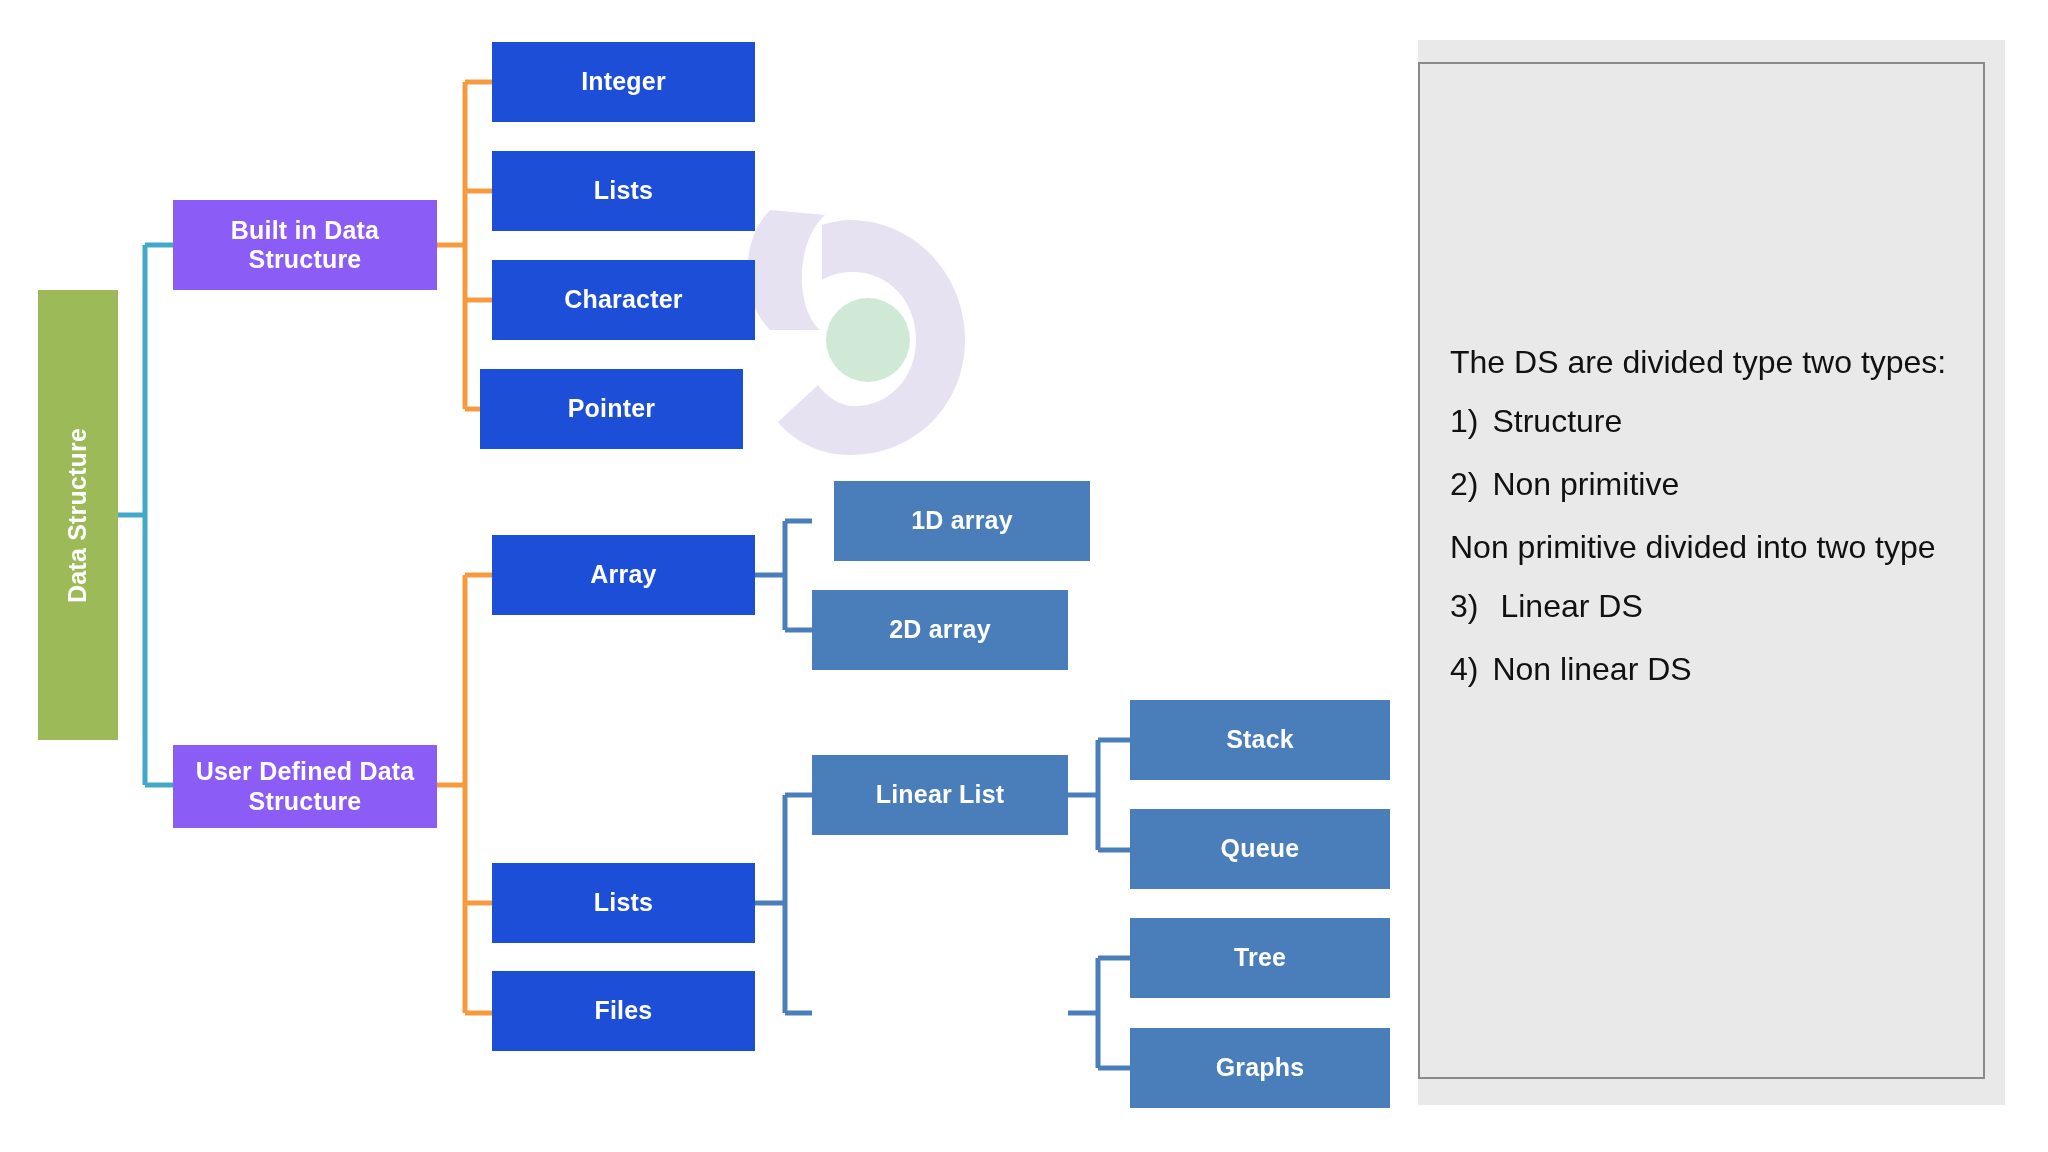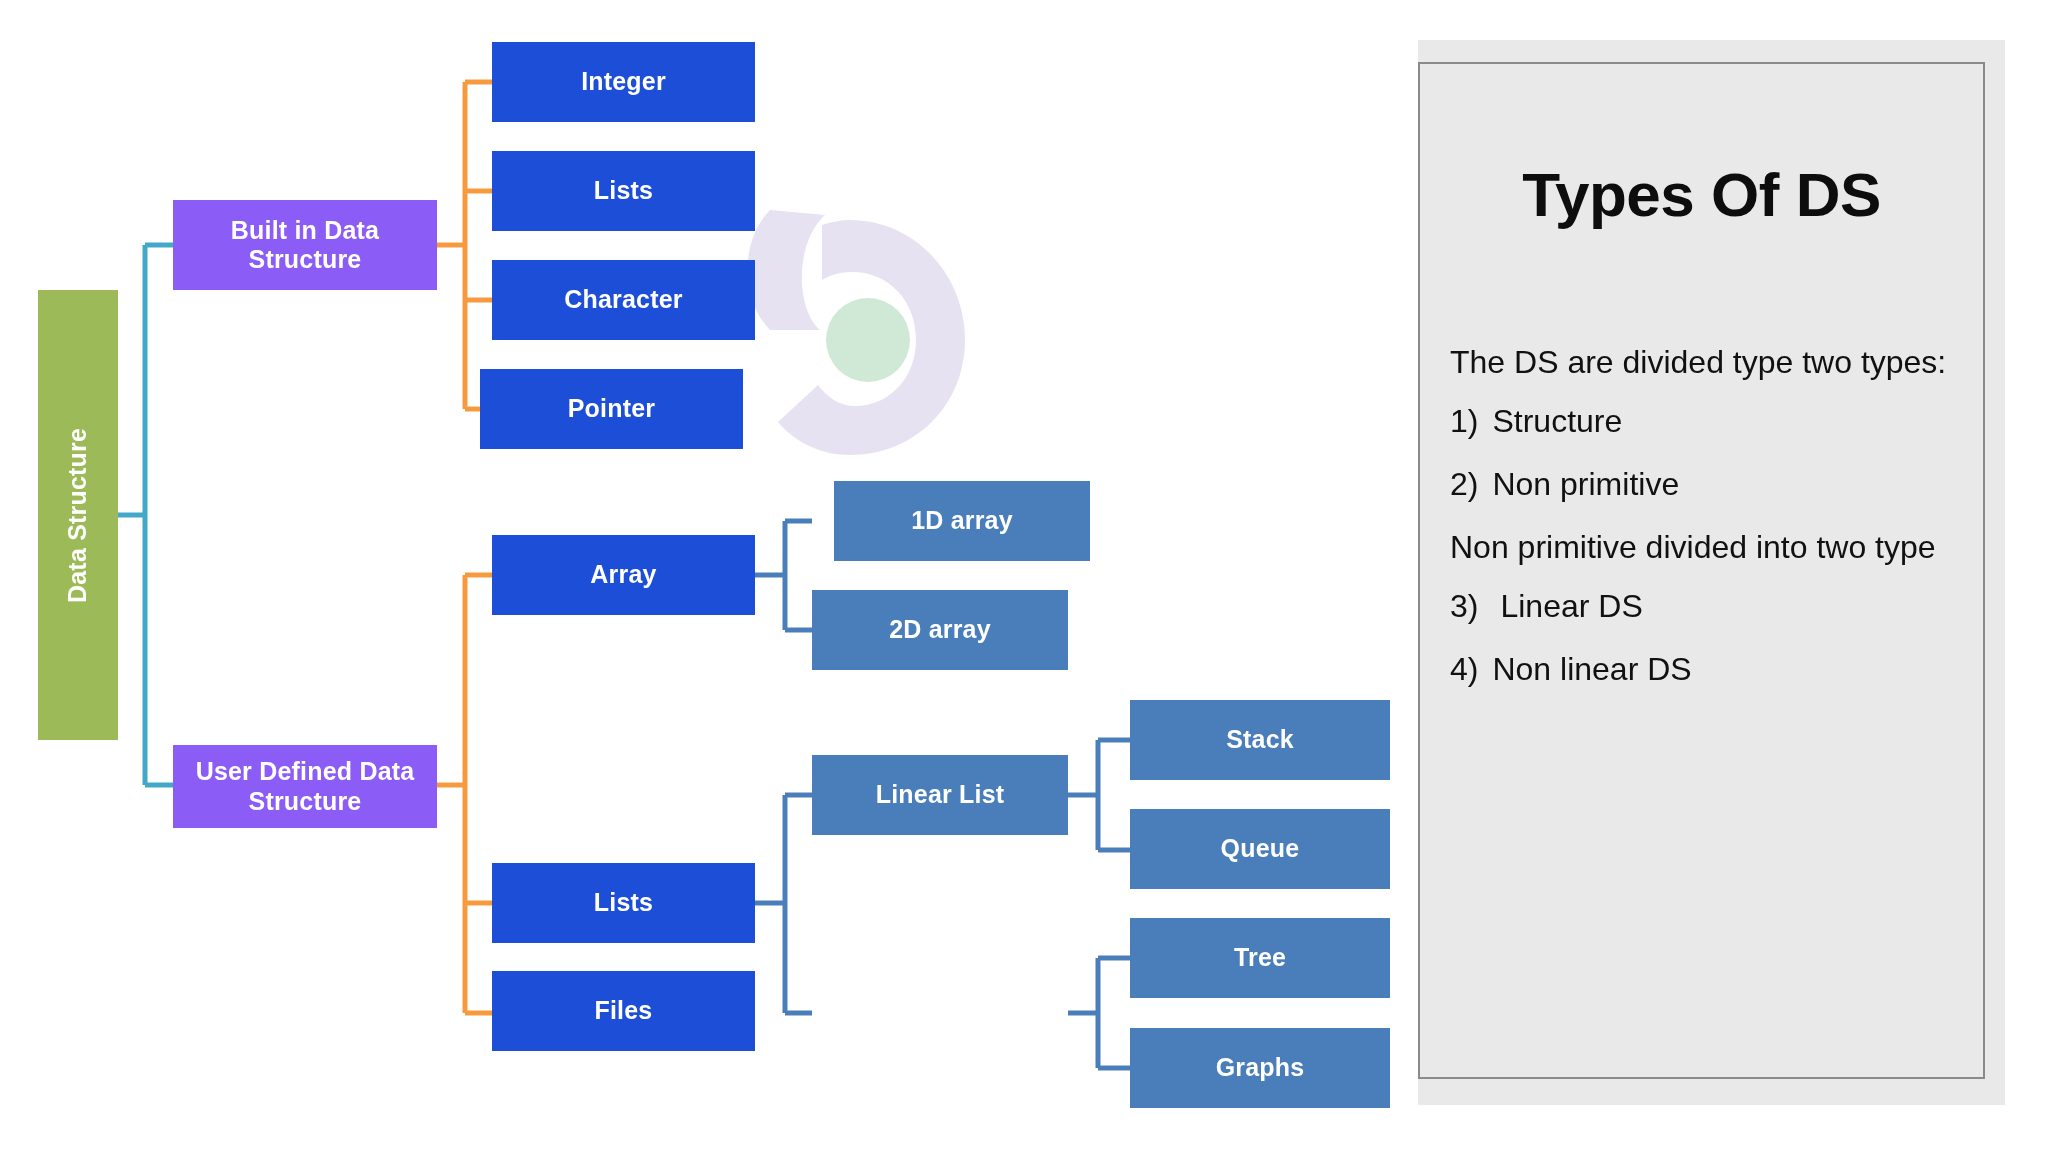--- a/index.html
+++ b/index.html
@@ -183,21 +183,20 @@
 
     <div class="node steel" style="left:1130px;top:918px;width:260px;height:80px;font-size:25px;">Tree</div>
 
     <div class="node steel" style="left:1130px;top:1028px;width:260px;height:80px;font-size:25px;">Graphs</div>
 
   </div>
 
   <div class="panel">
     <div class="panel-inner">
 
-      <div class="panel-title">Types Of DS</div>
 
       <div class="panel-body">
 
         <p>The DS are divided type two types:</p>
 
         <div class="li">
           <span class="num">1)</span>
           <span class="txt">Structure</span>
         </div>
 

